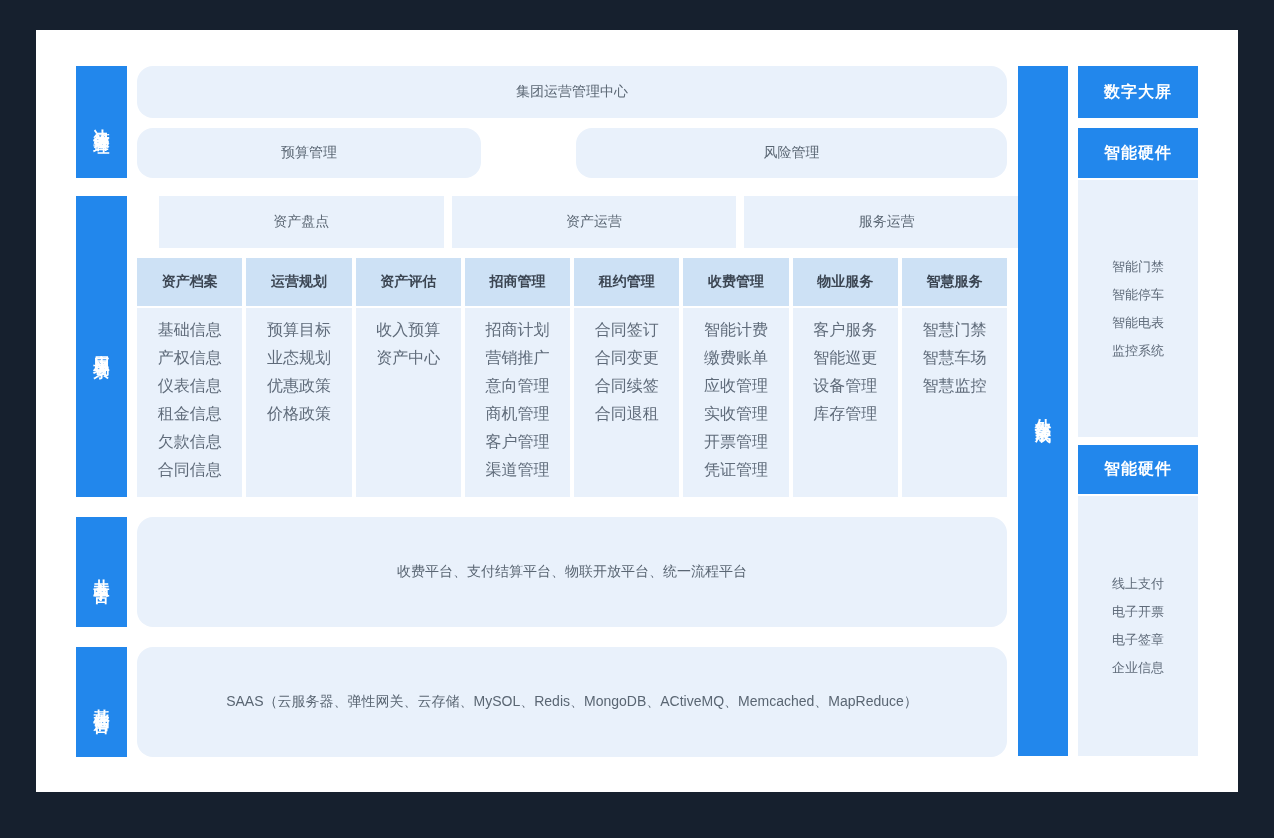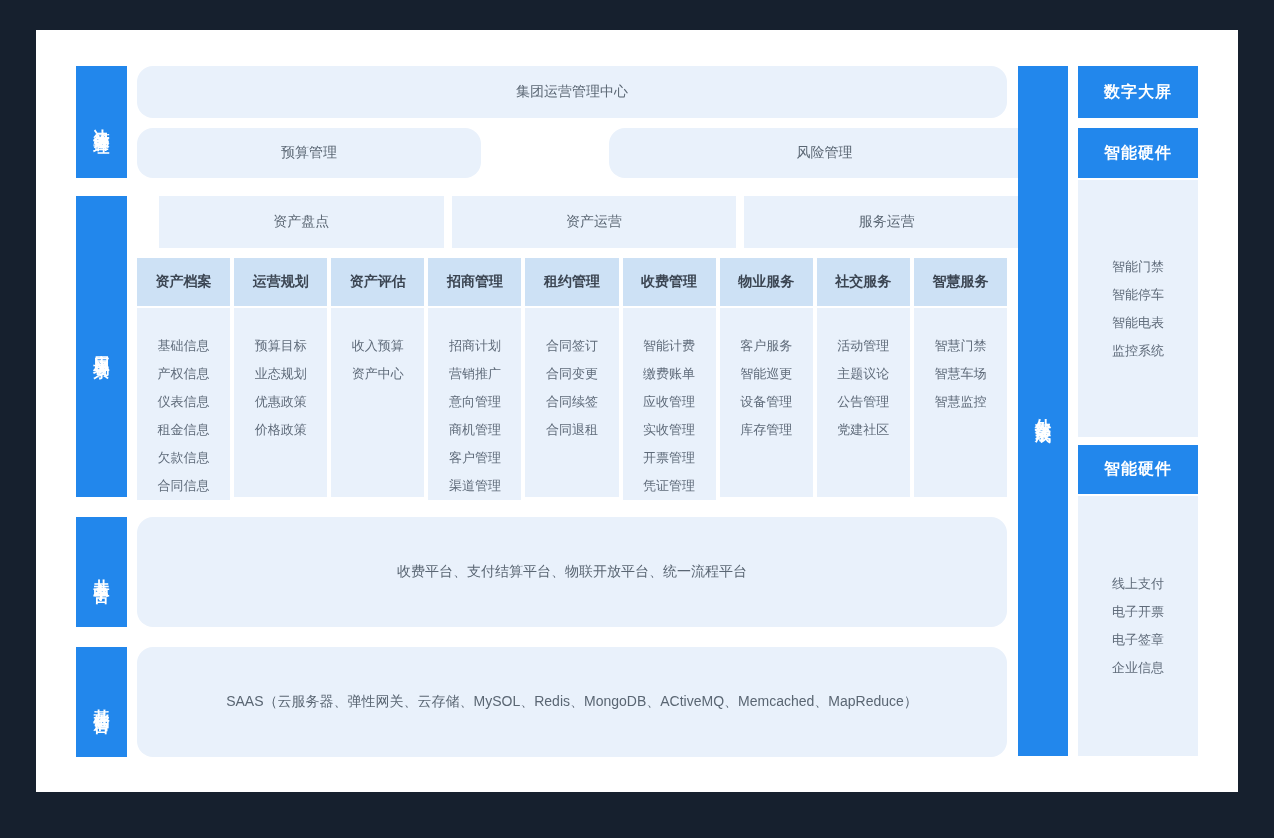--- a/index.html
+++ b/index.html
@@ -33,21 +33,21 @@
     line-height:1;
   }
   
   .lb {
     position:absolute; background:#e9f1fb;
     display:flex; align-items:center; justify-content:center;
     color:#5a6673; font-size:14px;border-radius:16px;
   }
   .lb-center { left:101px; top:36px;  width:870px; height:52px; }
   .lb-budget { left:101px; top:98px;  width:344px; height:50px; }
-  .lb-risk   { left:540px; top:98px;  width:431px; height:50px;margin-left:33px; }
+  .lb-risk   { left:540px; top:98px;  width:431px; height:50px; }
   .lb-shared { left:101px; top:487px; width:870px; height:110px; }
   .lb-base   { left:101px; top:617px; width:870px; height:110px; }
   
   .groups {
     position:absolute; left:101px; top:166px; width:870px; height:52px;
     display:flex; gap:8px;margin-left:22px;
   }
   .group {
     flex:1; background:#e9f1fb;
     display:flex; align-items:center; justify-content:center;
@@ -59,21 +59,21 @@
     display:flex; gap:4px;
   }
   .col { flex:1; min-width:0; display:flex; flex-direction:column; gap:2px; }
   .col-h {
     height:48px; background:#cde1f5; flex:none;
     display:flex; align-items:center; justify-content:center;
     font-size:14px; font-weight:600; color:#3b4552;
   }
   .col-b {
     flex:1; background:#e9f1fb; text-align:center;
-    padding-top:24px; font-size:13px; color:#5f6b7a;
+    padding-top:8px; font-size:16px; color:#5f6b7a;
   }
   .list-item { line-height:28px; white-space:nowrap; }
   
   .bluebox {
     position:absolute; background:#2287ec; color:#ffffff;
     display:flex; align-items:center; justify-content:center;
     font-size:16px; font-weight:600; letter-spacing:1px;
   }
   .bb-digital { left:1042px; top:36px;  width:120px; height:52px; }
   .bb-hw1     { left:1042px; top:98px;  width:120px; height:50px; }
@@ -186,29 +186,20 @@
           <div class="col-h">物业服务</div>
           <div class="col-b">
             <div class="list-item">客户服务</div>
             <div class="list-item">智能巡更</div>
             <div class="list-item">设备管理</div>
             <div class="list-item">库存管理</div>
           </div>
         </div>
 
 
-        <div class="col">
-          <div class="col-h">社交服务</div>
-          <div class="col-b">
-            <div class="list-item">活动管理</div>
-            <div class="list-item">主题议论</div>
-            <div class="list-item">公告管理</div>
-            <div class="list-item">党建社区</div>
-          </div>
-        </div>
 
         <div class="col">
           <div class="col-h">智慧服务</div>
           <div class="col-b">
             <div class="list-item">智慧门禁</div>
             <div class="list-item">智慧车场</div>
             <div class="list-item">智慧监控</div>
           </div>
         </div>
       </div>

